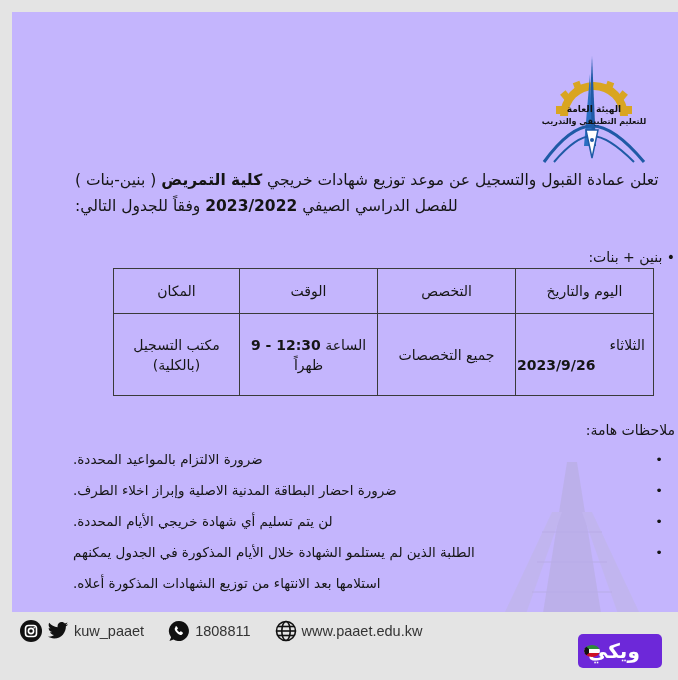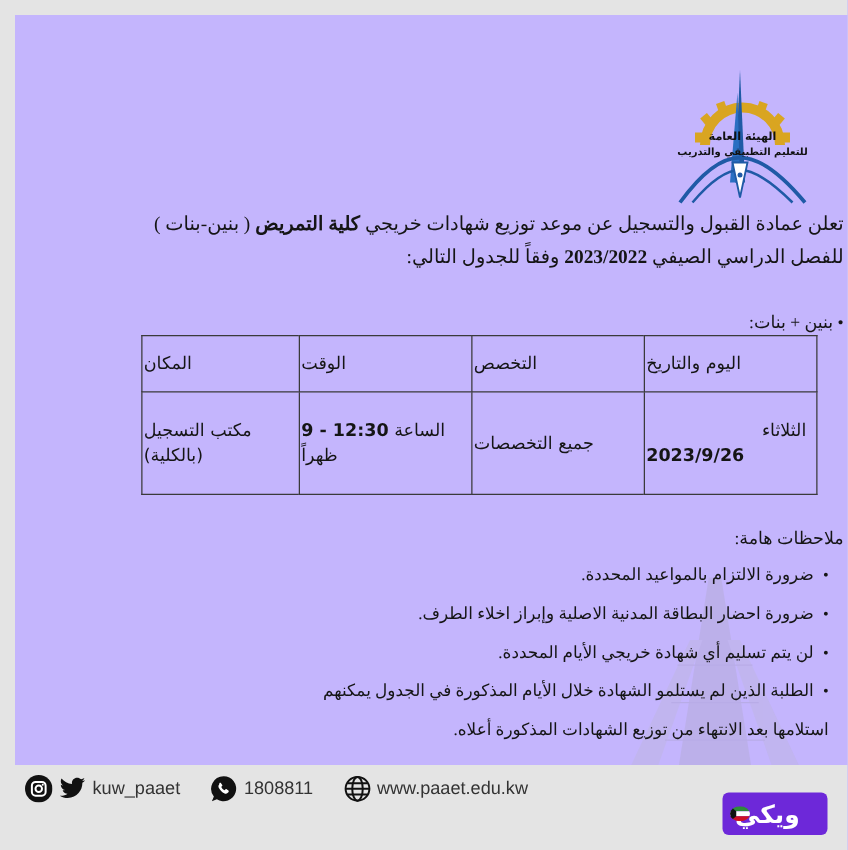--- a/index.html
+++ b/index.html
@@ -8,35 +8,35 @@
     font-family:"DejaVu Sans", sans-serif; color:#111;
   }
   .panel {
     position:absolute; left:12px; top:12px; width:652px; height:600px;
     background:#c4b5fd; overflow:hidden;padding-left:41px;
   }
   .watermark {
     position:absolute; left:460px; top:440px; width:200px; height:230px; opacity:0.18;
   }
   .logo { position:absolute; left:528px; top:42px; width:108px; height:110px; }
-  .rtl { direction:rtl; text-align:right;font-family:Liberation Serif, serif; }
+  .rtl { direction:rtl; text-align:left; }
   .intro {
     position:absolute; right:30px; top:155px; width:600px;
     font-size:15.5px; line-height:26px; color:#151515;
   }
   .intro b { font-weight:bold; }
   .section-label {
     position:absolute; right:30px; top:237px; font-size:14px; color:#151515;
   }
   table.sched {
     position:absolute; left:101px; top:256px; width:541px; border-collapse:collapse;
     direction:rtl; font-size:14px;
   }
   table.sched th, table.sched td {
-    border:1.5px solid #3a3a3a; text-align:left; color:#151515; font-weight:normal;
+    border:1.5px solid #3a3a3a; text-align:center; color:#151515; font-weight:normal;
   }
   table.sched th { height:42px; }
   table.sched td { height:79px; line-height:20px; }
   table.sched td.date { text-align:right; padding-right:8px; }
   table.sched td.date .d { font-weight:bold; font-family:"DejaVu Sans", sans-serif; }
   .num { font-weight:bold; }
   .notes-title {
     position:absolute; right:30px; top:410px; font-size:14px; color:#151515;
   }
   ul.notes {

